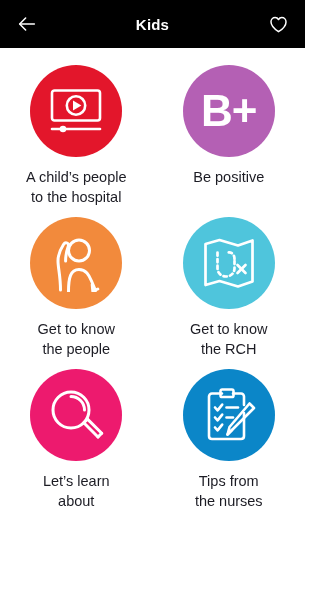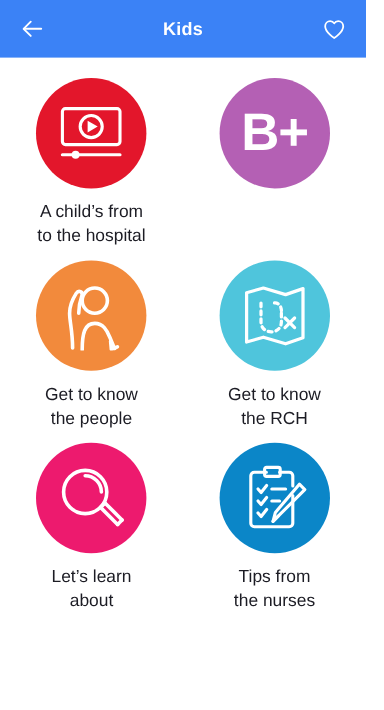--- a/index.html
+++ b/index.html
@@ -13,21 +13,21 @@
     position:relative;
     width:305px; height:592px;
     background:#ffffff;
     overflow:hidden;
   }
 
   
   .appbar {
     position:relative;
     height:48px;
-    background:#3b82f6;
+    background:#000000;
     display:flex;
     align-items:center;
     justify-content:space-between;
     padding:0 14px;
   }
   .appbar-title {
     position:absolute;
     left:0; right:0;
     text-align:center;
     color:#ffffff;
@@ -121,28 +121,29 @@
         <span>
           <svg width="58" height="48" viewBox="0 0 58 48" fill="none" stroke="#ffffff" stroke-width="2.6" stroke-linecap="round" stroke-linejoin="round">
             <rect x="5" y="3.5" width="48" height="30" rx="2.5"></rect>
             <circle cx="29" cy="18.5" r="9.2"></circle>
             <path d="M26 13.6 L34.4 18.5 L26 23.4 Z" fill="#ffffff" stroke="none"></path>
             <line x1="5" y1="42" x2="53" y2="42"></line>
             <circle cx="16" cy="42" r="3.3" fill="#ffffff" stroke="none"></circle>
           </svg>
         </span>
       </div>
-      <div class="tile-label">A child’s from
+      <div class="tile-label">A child’s people
 to the hospital</div>
     </div>
 
     <div class="tile">
       <div class="tile-circle" style="background:#B460B4">
         <span class="tile-grade">B+</span>
       </div>
+      <div class="tile-label">Be positive</div>
     </div>
 
     <div class="tile">
       <div class="tile-circle" style="background:#F28A3C">
         <span>
           <svg width="56" height="58" viewBox="0 0 56 58" fill="none" stroke="#ffffff" stroke-width="3" stroke-linecap="round" stroke-linejoin="round">
             <circle cx="31" cy="16.5" r="10.5"></circle>
             <path d="M12.5 56 C12.5 42 10 34 10 27 C10 21 12 16 15.5 10.5
                      C17.5 7.3 21.5 9 20.2 12.6 C18.4 17.6 17.6 21.5 17.6 27"></path>
             <path d="M20.5 57.5 C20.5 44 22.5 35.5 31 35.5

